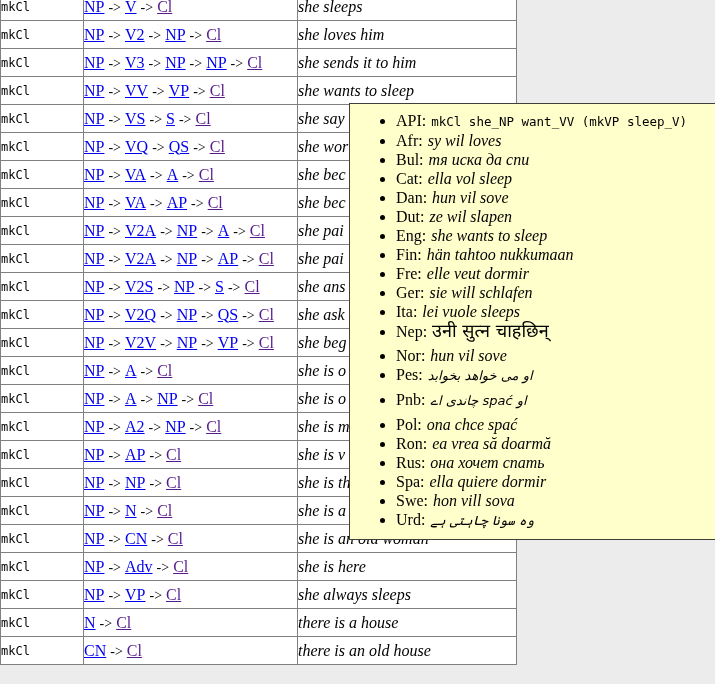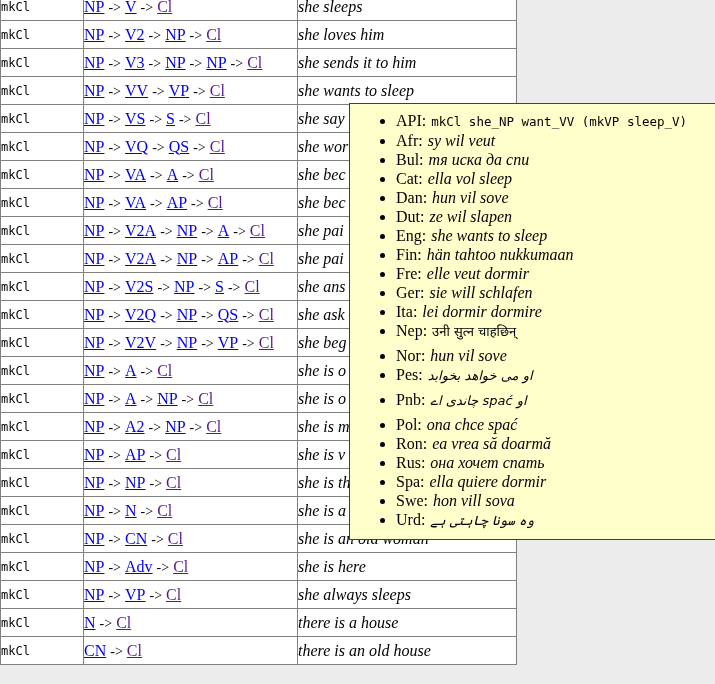--- a/index.html
+++ b/index.html
@@ -82,21 +82,21 @@
   .tooltip .label{margin-right:5px;}
   .tooltip .val{font-style:italic;}
   .tooltip .val.code{
     font-style:normal;
     font-family:"DejaVu Sans Mono", monospace;
     font-size:12.5px;
   }
   .tooltip .val.complex{
     font-style:normal;
     font-family:"DejaVu Sans", sans-serif;
-    font-size:13px;
+    font-size:18px;
   }
   .tooltip .val.rtl{
     font-style:italic;
     font-family:"DejaVu Sans", sans-serif;
     font-size:13px;
     unicode-bidi:isolate;
   }
 </style>
 </head>
 <body>
@@ -224,30 +224,30 @@
           <td class="fn">mkCl</td>
           <td class="type"><a class="cat" href="#">CN</a><span class="arrow">-&gt;</span><a class="cat visited" href="#">Cl</a></td>
           <td class="example">there is an old house</td>
         </tr>
       </tbody>
   </table>
 
   <div class="tooltip">
     <ul id="tooltip-list">
         <li class=""><span class="label">API:</span><span class="val code">mkCl she_NP want_VV (mkVP sleep_V)</span></li>
-        <li class=""><span class="label">Afr:</span><span class="val">sy wil veut</span></li>
+        <li class=""><span class="label">Afr:</span><span class="val">sy wil loves</span></li>
         <li class=""><span class="label">Bul:</span><span class="val">тя иска да спи</span></li>
         <li class=""><span class="label">Cat:</span><span class="val">ella vol sleep</span></li>
         <li class=""><span class="label">Dan:</span><span class="val">hun vil sove</span></li>
         <li class=""><span class="label">Dut:</span><span class="val">ze wil slapen</span></li>
         <li class=""><span class="label">Eng:</span><span class="val">she wants to sleep</span></li>
         <li class=""><span class="label">Fin:</span><span class="val">hän tahtoo nukkumaan</span></li>
         <li class=""><span class="label">Fre:</span><span class="val">elle veut dormir</span></li>
         <li class=""><span class="label">Ger:</span><span class="val">sie will schlafen</span></li>
-        <li class=""><span class="label">Ita:</span><span class="val">lei dormir dormire</span></li>
+        <li class=""><span class="label">Ita:</span><span class="val">lei vuole sleeps</span></li>
         <li class="tall"><span class="label">Nep:</span><span class="val complex">उनी सुत्न चाहछिन्</span></li>
         <li class=""><span class="label">Nor:</span><span class="val">hun vil sove</span></li>
         <li class="tall"><span class="label">Pes:</span><span class="val rtl" dir="rtl">او می خواهد بخوابد</span></li>
         <li class="tall"><span class="label">Pnb:</span><span class="val rtl" dir="rtl">او spać چاندی اے</span></li>
         <li class=""><span class="label">Pol:</span><span class="val">ona chce spać</span></li>
         <li class=""><span class="label">Ron:</span><span class="val">ea vrea să doarmă</span></li>
         <li class=""><span class="label">Rus:</span><span class="val">она хочет спать</span></li>
         <li class=""><span class="label">Spa:</span><span class="val">ella quiere dormir</span></li>
         <li class=""><span class="label">Swe:</span><span class="val">hon vill sova</span></li>
         <li class=""><span class="label">Urd:</span><span class="val rtl" dir="rtl">وہ سونا چاہتی ہے</span></li>

